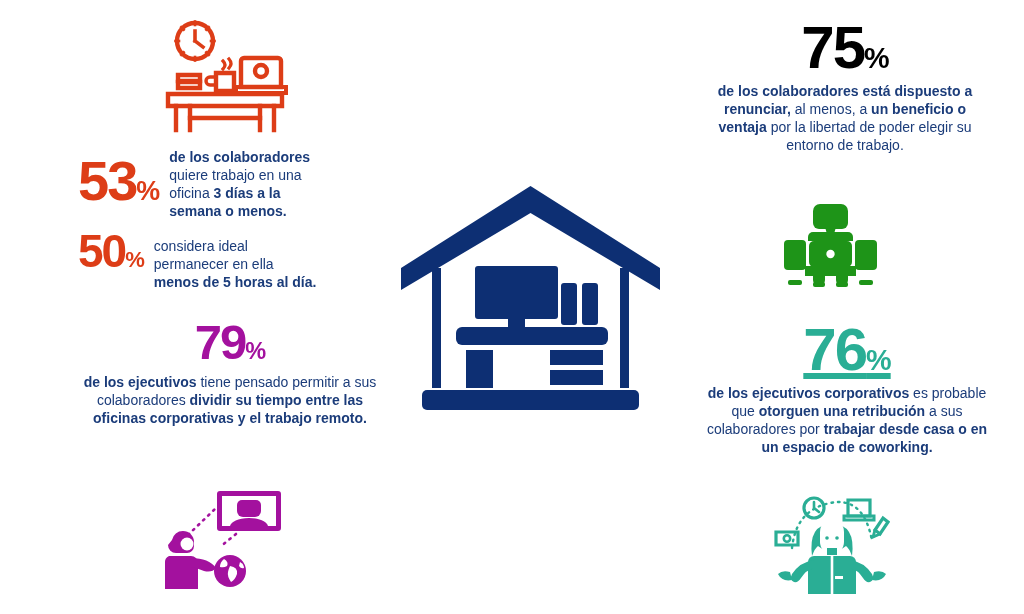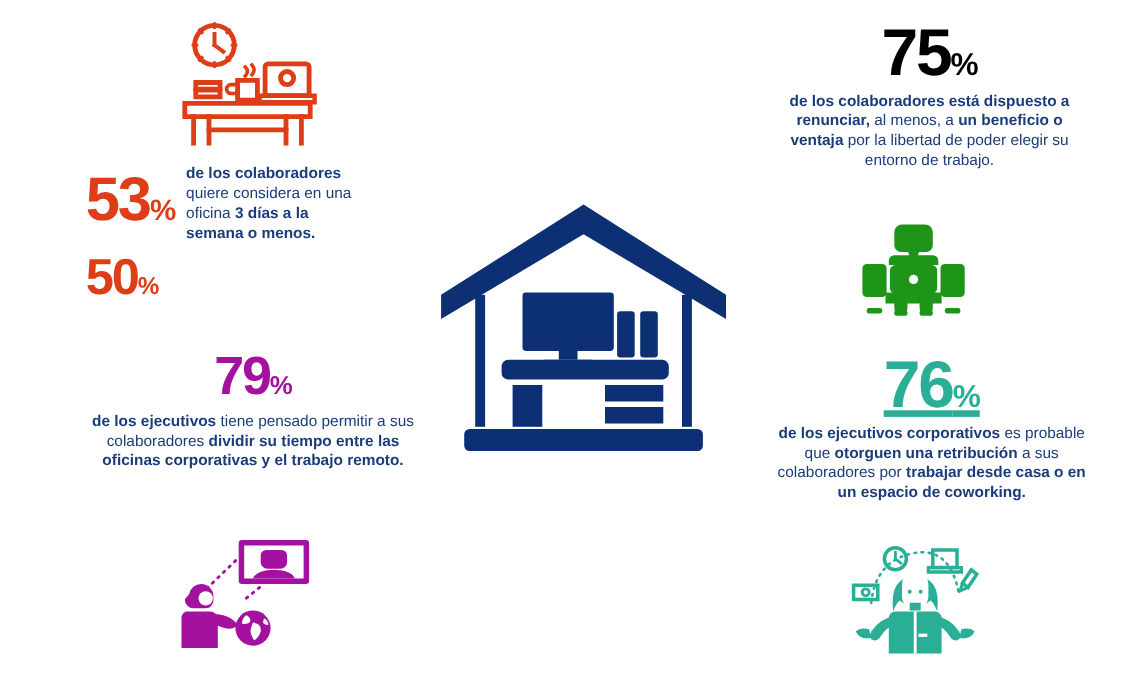--- a/index.html
+++ b/index.html
@@ -127,29 +127,34 @@
       <path d="M30 100 h70"></path>
     </svg>
   </div>
 
   <div class="row-53">
     <div class="pct">
       <span>53</span><span class="sign">%</span>
     </div>
     <div class="stat-text">
       <b>de los colaboradores</b><br>
-      <span>quiere considera en una</span><br>
+      <span>quiere trabajo en una</span><br>
       <span>oficina </span><b>3 días a la</b><br>
       <b>semana o menos.</b>
     </div>
   </div>
 
   <div class="row-50">
     <div class="pct">
       <span>50</span><span class="sign">%</span>
+    </div>
+    <div class="stat-text">
+      <span>considera ideal</span><br>
+      <span>permanecer en ella</span><br>
+      <b>menos de 5 horas al día.</b>
     </div>
   </div>
 
   <div class="block-79">
     <div class="pct">
       <span>79</span><span class="sign">%</span>
     </div>
     <div class="stat-text">
       <b>de los ejecutivos</b><span> tiene pensado permitir a sus colaboradores </span><b>dividir su tiempo entre las oficinas corporativas y el trabajo remoto.</b>
     </div>

